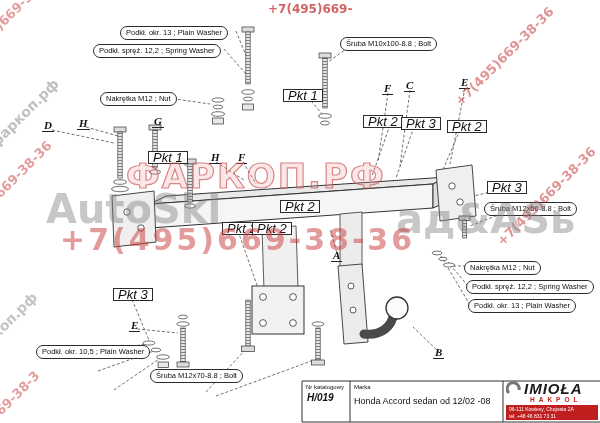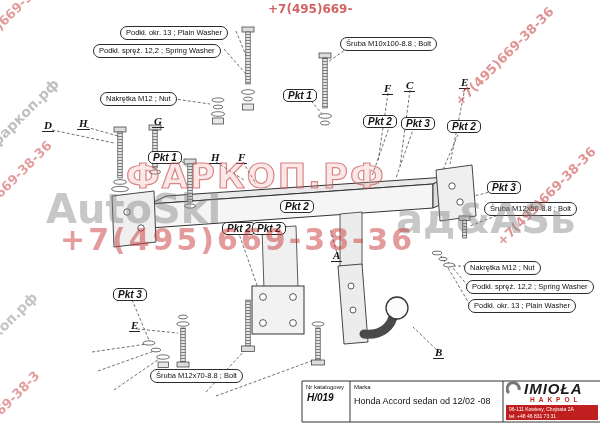--- a/index.html
+++ b/index.html
@@ -7,23 +7,23 @@
     position:relative;width:600px;height:423px;background:#ffffff;
     font-family:"Liberation Sans",sans-serif;overflow:hidden;margin:0 auto;
   }
   .diagram{position:absolute;left:0;top:0;z-index:10;}
   .callout{
     position:absolute;z-index:30;border:1px solid #2b2b2b;border-radius:7px;
     background:rgba(255,255,255,.93);font-size:7.5px;line-height:10px;
     padding:1px 5px;white-space:nowrap;color:#111;
   }
   .pkt{
-    position:absolute;z-index:30;border:1px solid #2b2b2b;border-radius:5px;
-    background:rgba(255,255,255,.93);font-size:10px;line-height:9px;
-    font-weight:bold;font-style:italic;padding:1px 4px;white-space:nowrap;color:#111;
+    position:absolute;z-index:30;border:1px solid #2b2b2b;border-radius:0;
+    background:rgba(255,255,255,.93);font-size:13px;line-height:9px;
+    font-weight:normal;font-style:italic;padding:1px 4px;white-space:nowrap;color:#111;
   }
   .letter{
     position:absolute;z-index:30;font-family:"Liberation Serif",serif;
     font-style:italic;font-weight:bold;font-size:11px;line-height:11px;
     color:#111;border-bottom:1.2px solid #222;padding:0 2px;
   }
   .wm{
     position:absolute;z-index:45;pointer-events:none;white-space:nowrap;
     font-weight:700;transform-origin:0 0;font-family:"DejaVu Sans",sans-serif;
   }
@@ -202,20 +202,21 @@
   </svg>
 
   <div class="callout" style="left:120px;top:26px">Podkł. okr. 13 ; Plain Washer</div>
   <div class="callout" style="left:93px;top:44px">Podkł. spręż. 12,2 ; Spring Washer</div>
   <div class="callout" style="left:100px;top:92px">Nakrętka M12 ; Nut</div>
   <div class="callout" style="left:340px;top:37px">Śruba M10x100-8.8 ; Bolt</div>
   <div class="callout" style="left:484px;top:202px">Śruba M12x50-8.8 ; Bolt</div>
   <div class="callout" style="left:464px;top:261px">Nakrętka M12 ; Nut</div>
   <div class="callout" style="left:466px;top:280px">Podkł. spręż. 12,2 ; Spring Washer</div>
   <div class="callout" style="left:468px;top:299px">Podkł. okr. 13 ; Plain Washer</div>
+  <div class="callout" style="left:36px;top:345px">Podkł. okr. 10,5 ; Plain Washer</div>
   <div class="callout" style="left:150px;top:369px">Śruba M12x70-8.8 ; Bolt</div>
 
   <div class="pkt" style="left:283px;top:89px">Pkt 1</div>
   <div class="pkt" style="left:148px;top:151px">Pkt 1</div>
   <div class="pkt" style="left:363px;top:115px">Pkt 2</div>
   <div class="pkt" style="left:401px;top:117px">Pkt 3</div>
   <div class="pkt" style="left:447px;top:120px">Pkt 2</div>
   <div class="pkt" style="left:487px;top:181px">Pkt 3</div>
   <div class="pkt" style="left:280px;top:200px">Pkt 2</div>
   <div class="pkt" style="left:222px;top:222px">Pkt 2</div>

